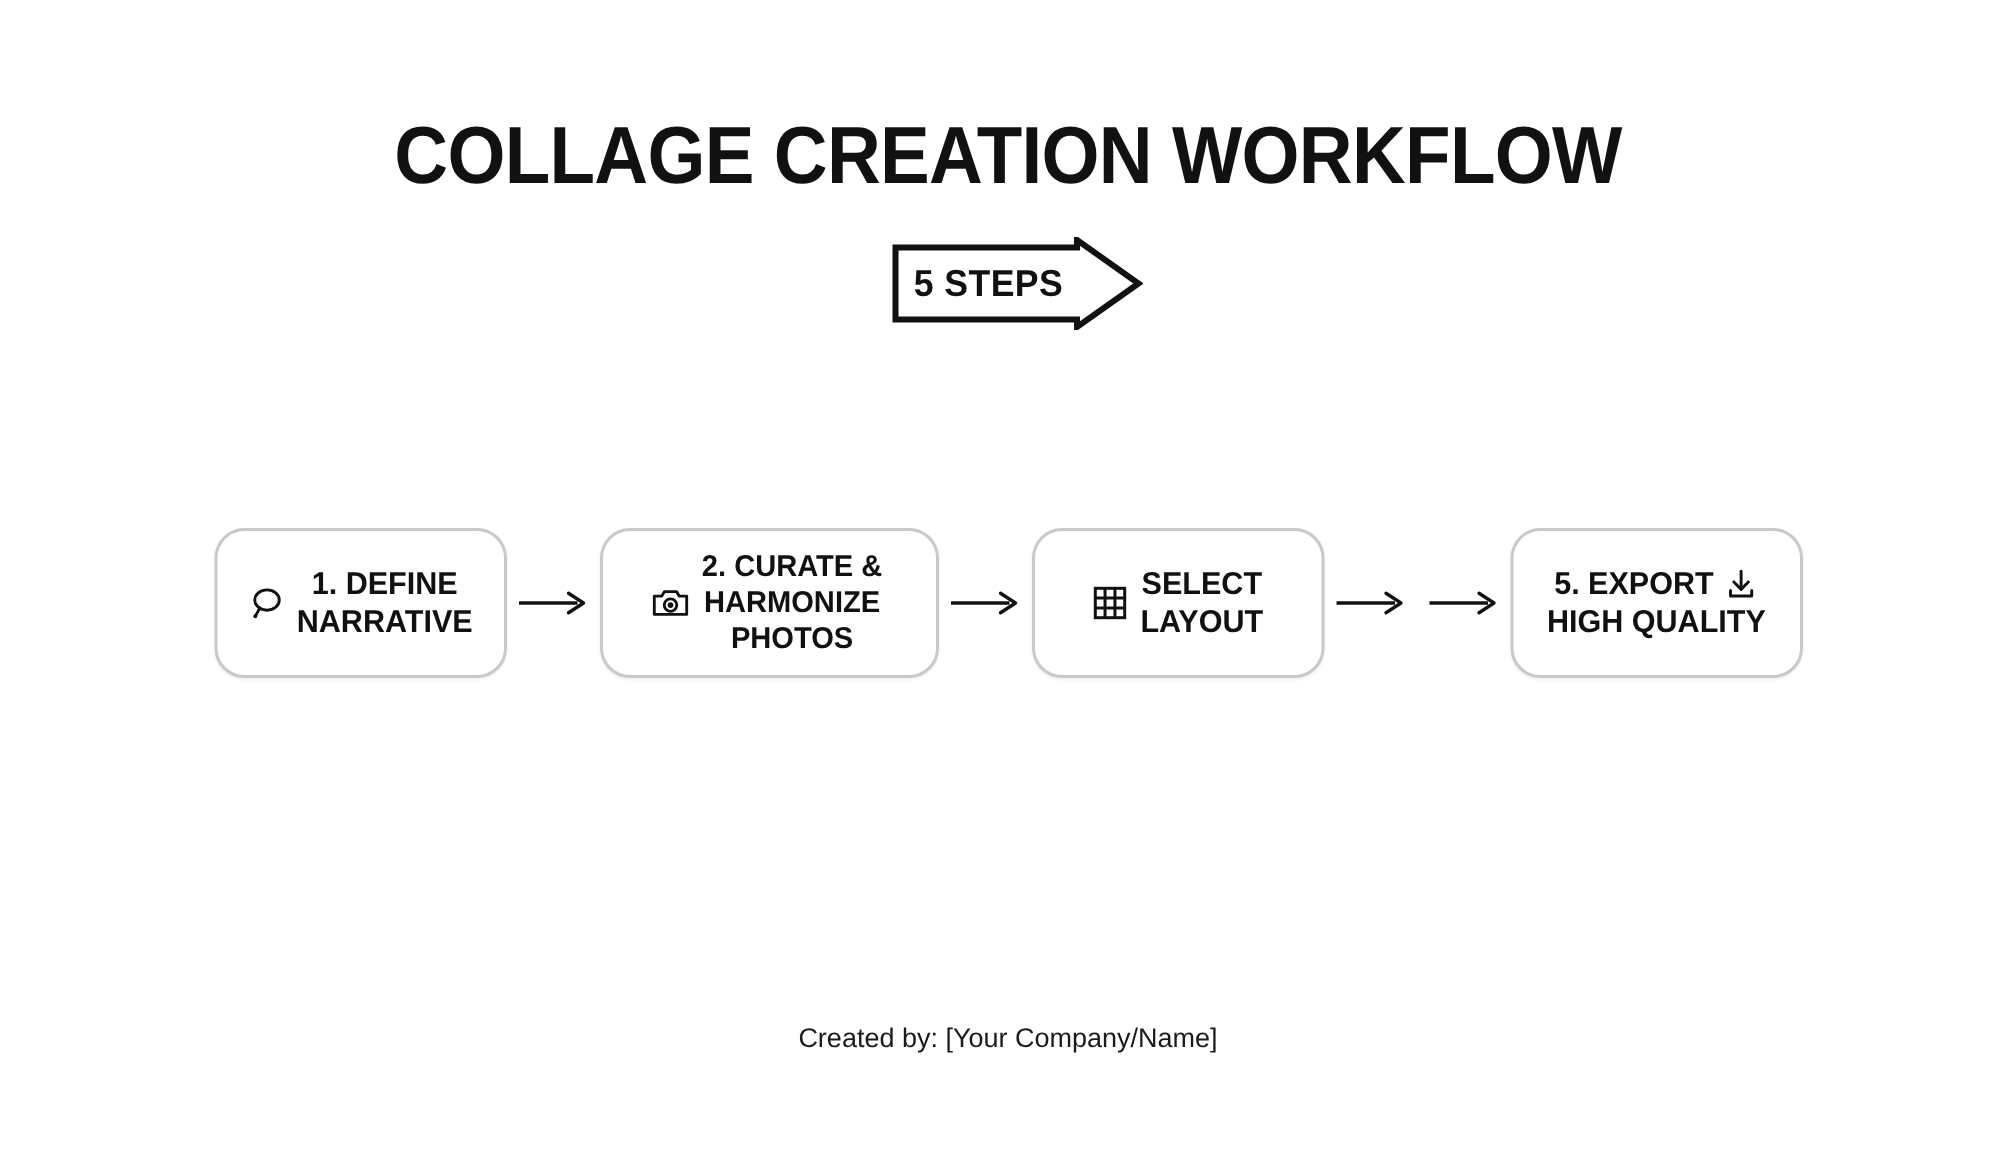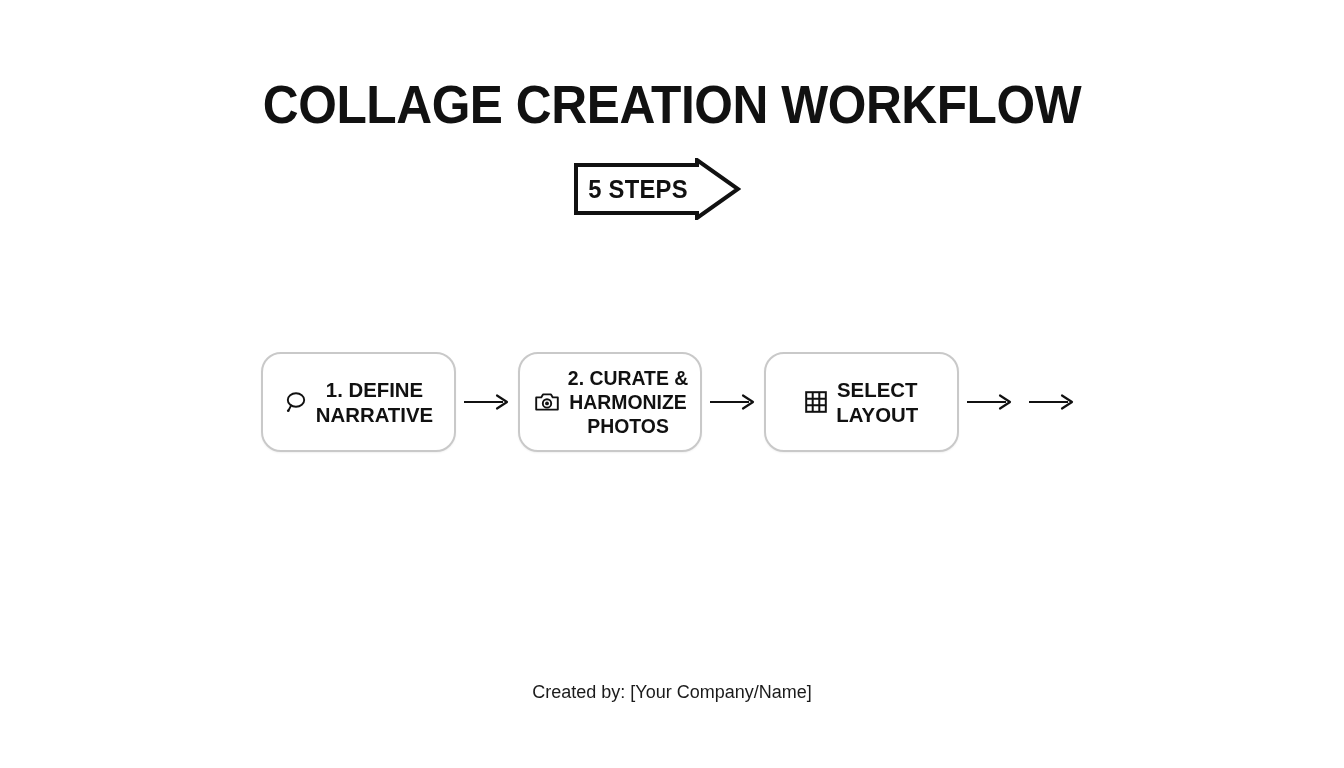--- a/index.html
+++ b/index.html
@@ -35,21 +35,21 @@
     letter-spacing: -0.5px;
     color: #111111;
     transform: scaleX(0.92);
     transform-origin: center top;
     white-space: nowrap;
   }
 
   
   .banner {
     position: absolute;
-    left: 573px;
+    left: 594px;
     top: 158px;
     width: 168px;
     height: 62px;
     text-align: center;
   }
   .banner svg { display: block; }
   .banner-label {
     position: absolute;
     left: 0;
     top: 0;
@@ -85,21 +85,21 @@
     border: 2px solid #c9c9c9;
     border-radius: 20px;
     box-shadow: 0 1px 2px rgba(0,0,0,0.06);
     display: flex;
     align-items: center;
     justify-content: center;
     gap: 6px;
     padding: 0 10px;
   }
   .step-box.w1 { width: 195px; }
-  .step-box.w2 { width: 184px; justify-content: flex-end; }
+  .step-box.w2 { width: 226px; }
   .step-box.w3 { width: 195px; }
   .step-box.w4 { width: 195px; }
   .step-box.w5 { width: 195px; }
 
   .step-label {
     font-weight: 700;
     font-size: 21px;
     line-height: 25px;
     text-align: center;
     color: #111111;
@@ -236,18 +236,33 @@
     </div>
 
 
     <div class="connector">
       <svg width="48" height="18" viewBox="0 0 48 18" xmlns="http://www.w3.org/2000/svg">
         <path d="M1 9 L40 9" stroke="#111111" stroke-width="2.2" fill="none"></path>
         <path d="M34 2.5 L44 9 L34 15.5" stroke="#111111" stroke-width="2.2" fill="none" stroke-linecap="round" stroke-linejoin="round"></path>
       </svg>
     </div>
 
+    <div class="step-box w5">
+      <span class="label-with-inline">
+        <span class="label-line">
+          <span>5. EXPORT</span>
+          <span class="inline-icon">
+            <svg viewBox="0 0 24 24" xmlns="http://www.w3.org/2000/svg">
+              <path d="M12 3 L12 15" stroke="#111111" stroke-width="2.1" fill="none" stroke-linecap="round"></path>
+              <path d="M6.8 10.4 L12 15.6 L17.2 10.4" stroke="#111111" stroke-width="2.1" fill="none" stroke-linecap="round" stroke-linejoin="round"></path>
+              <path d="M4.4 16.4 L4.4 20.2 L19.6 20.2 L19.6 16.4" stroke="#111111" stroke-width="2.1" fill="none" stroke-linecap="round" stroke-linejoin="round"></path>
+            </svg>
+          </span>
+        </span>
+        <span class="label-line">HIGH QUALITY</span>
+      </span>
+    </div>
 
   </div>
 
   <div class="footer">Created by: [Your Company/Name]</div>
 
 </div>
 
 </body></html>

